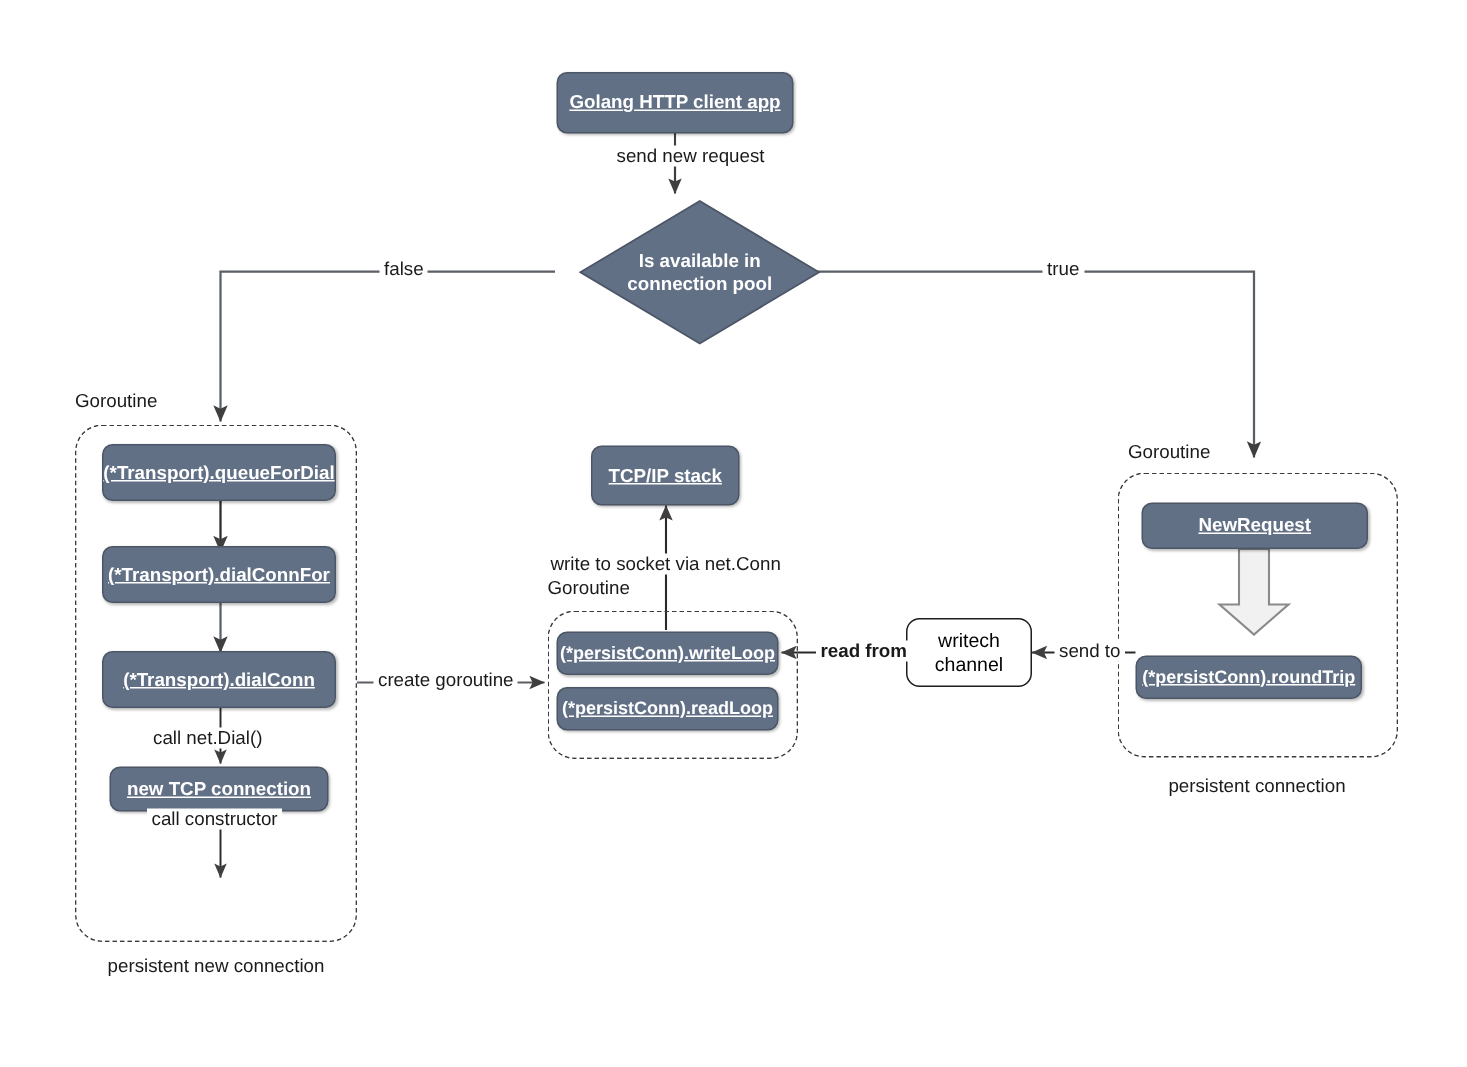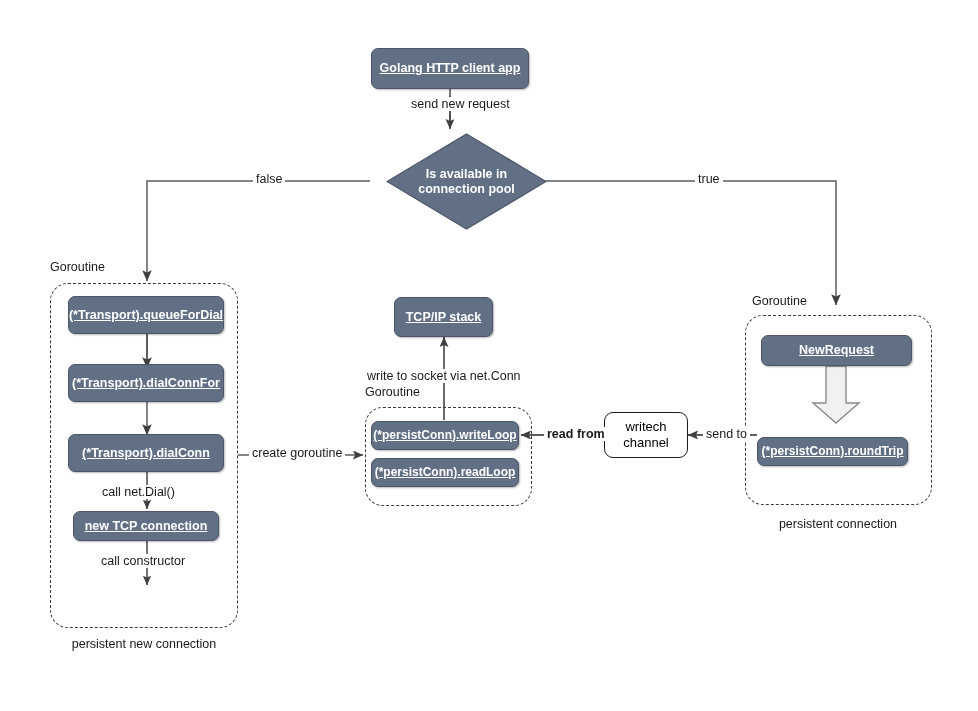--- a/index.html
+++ b/index.html
@@ -192,18 +192,18 @@
   <div class="caption" style="left:748px; top:517px; width:180px;">persistent connection</div>
 
   <div class="node" style="left:761px; top:335px; width:151px; height:31px;">NewRequest</div>
   <div class="node small" style="left:757px; top:421px; width:151px; height:29px;margin-top:16px;">(*persistConn).roundTrip</div>
 
   <div class="edge-label" style="left:408px; top:97px;">send new request</div>
   <div class="edge-label" style="left:213px; top:172px;margin-left:40px;">false</div>
   <div class="edge-label" style="left:695px; top:172px;">true</div>
   <div class="edge-label" style="left:249px; top:446px;">create goroutine</div>
   <div class="edge-label" style="left:99px; top:485px;">call net.Dial()</div>
-  <div class="edge-label" style="left:98px; top:554px;">call constructor</div>
+  <div class="edge-label" style="left:98px; top:539px;">call constructor</div>
   <div class="edge-label" style="left:364px; top:369px;">write to socket via net.Conn</div>
   <div class="edge-label" style="left:544px; top:427px;font-weight:bold;">read from</div>
   <div class="edge-label" style="left:703px; top:427px;">send to</div>
 
 </div>
 
 </body></html>

